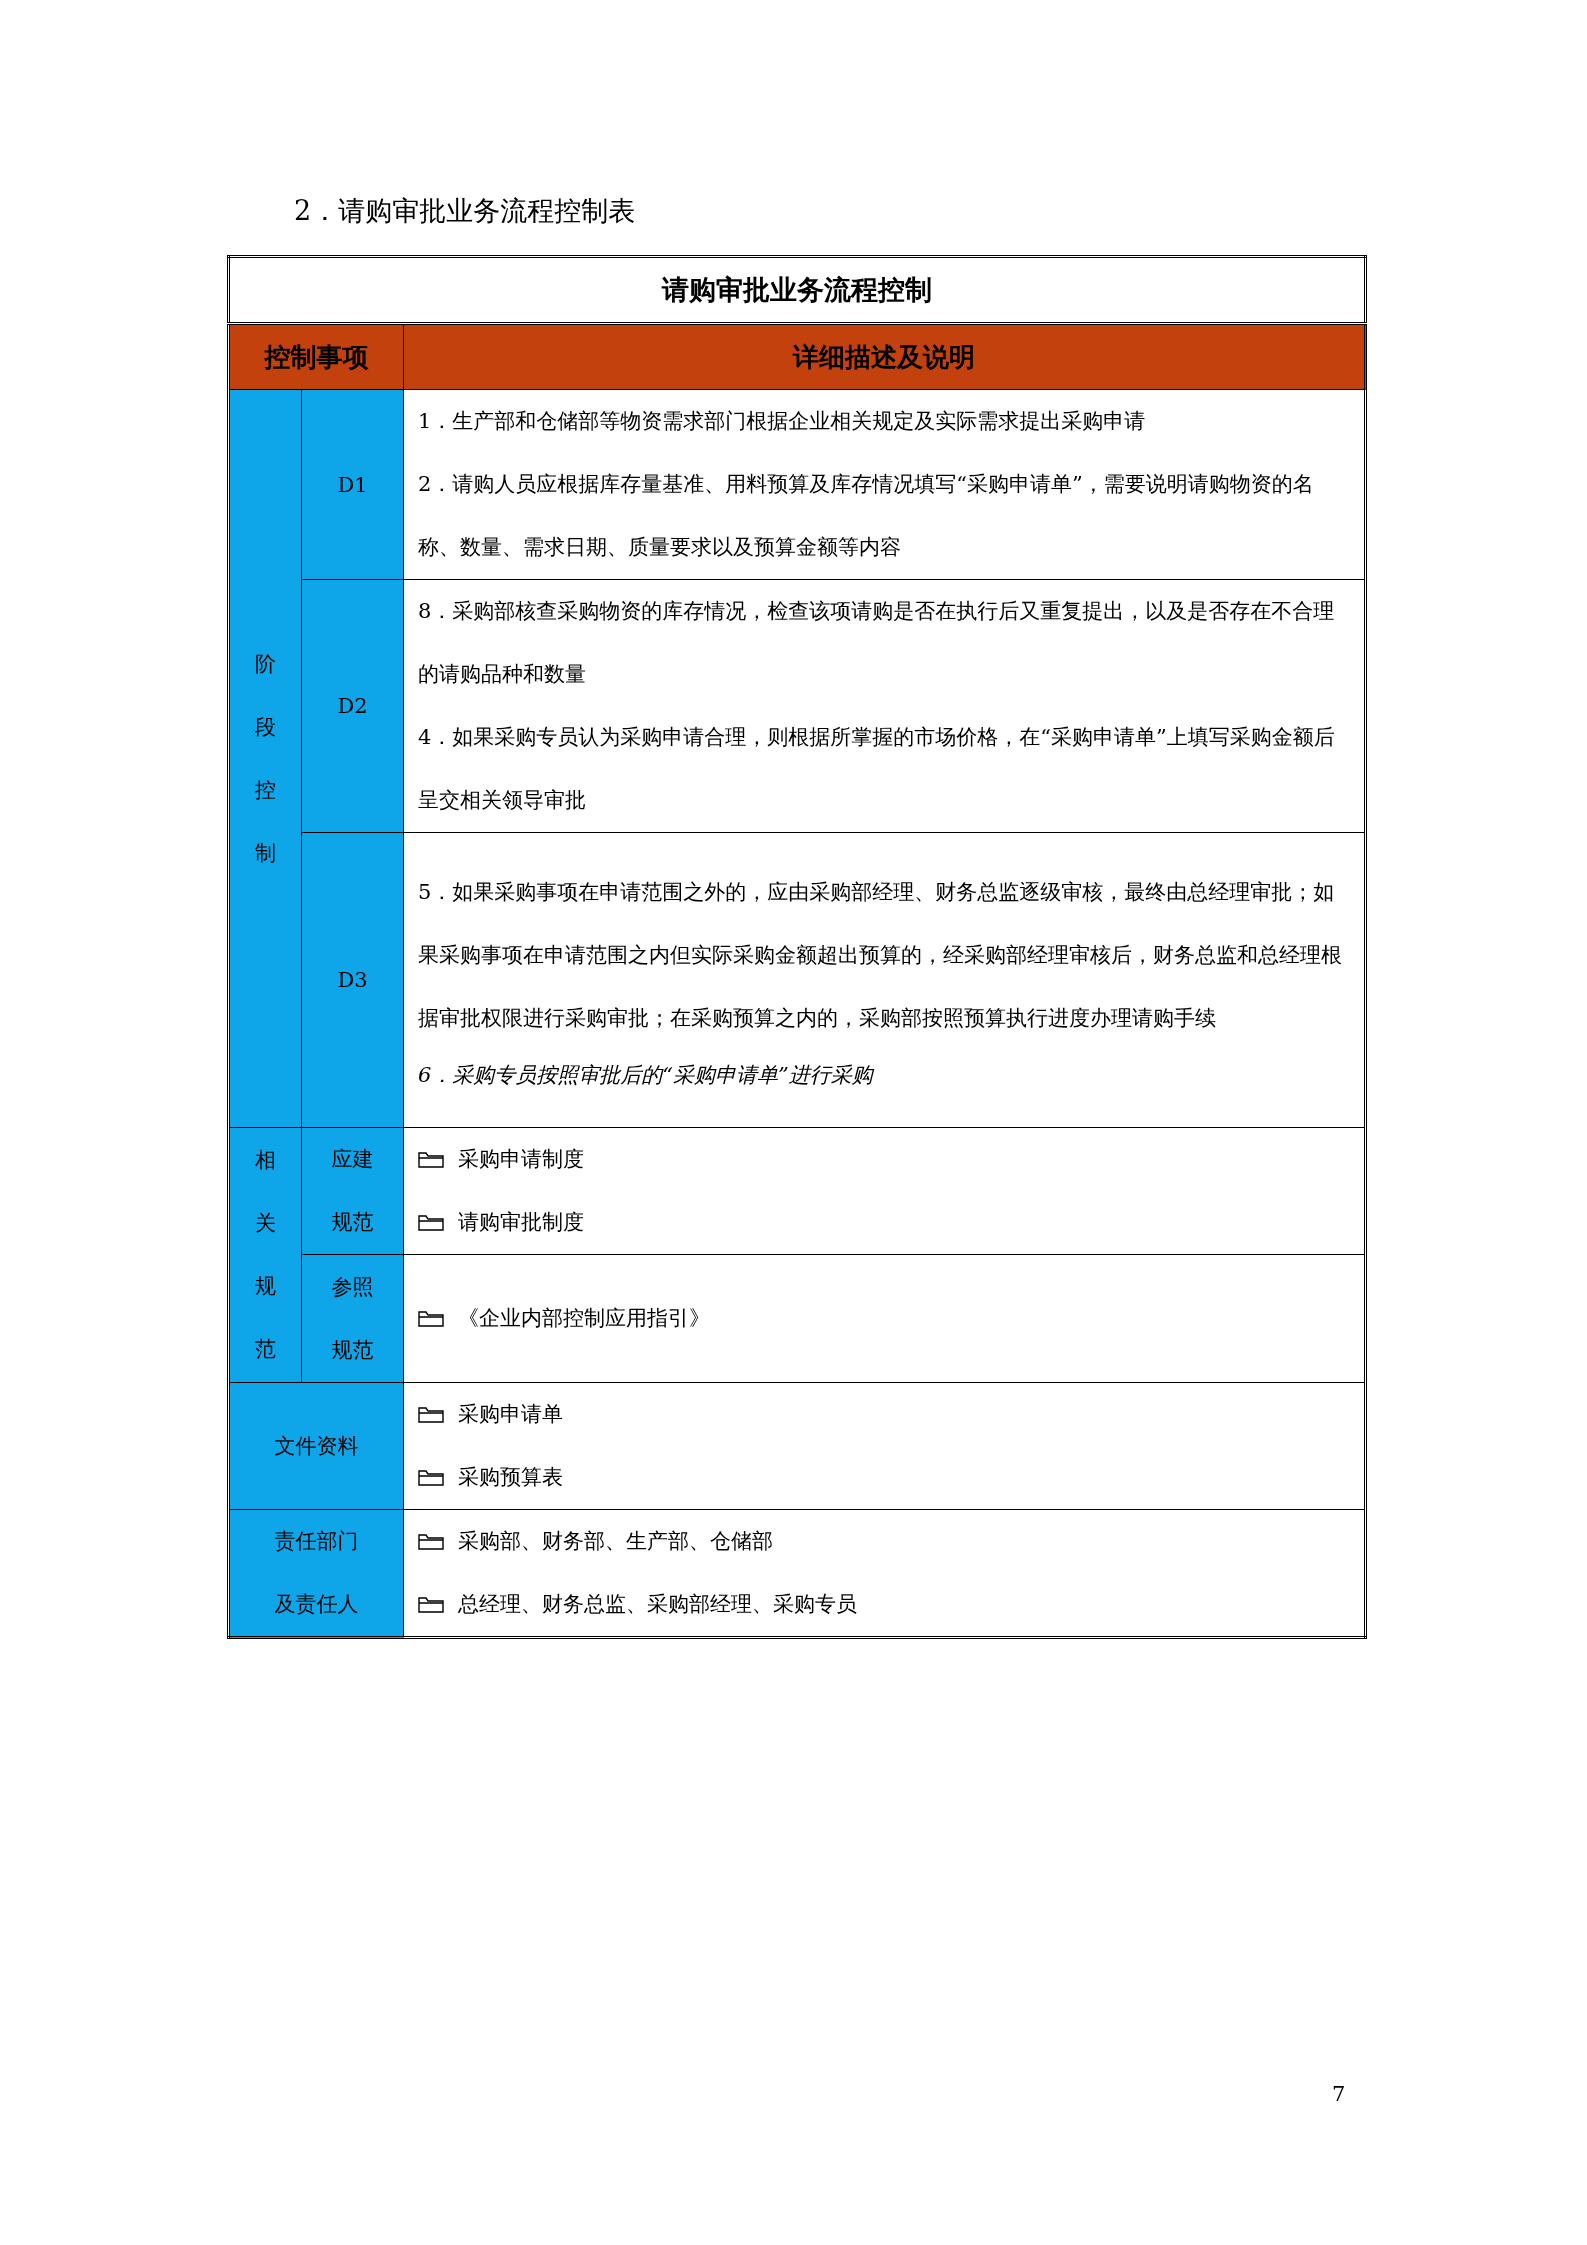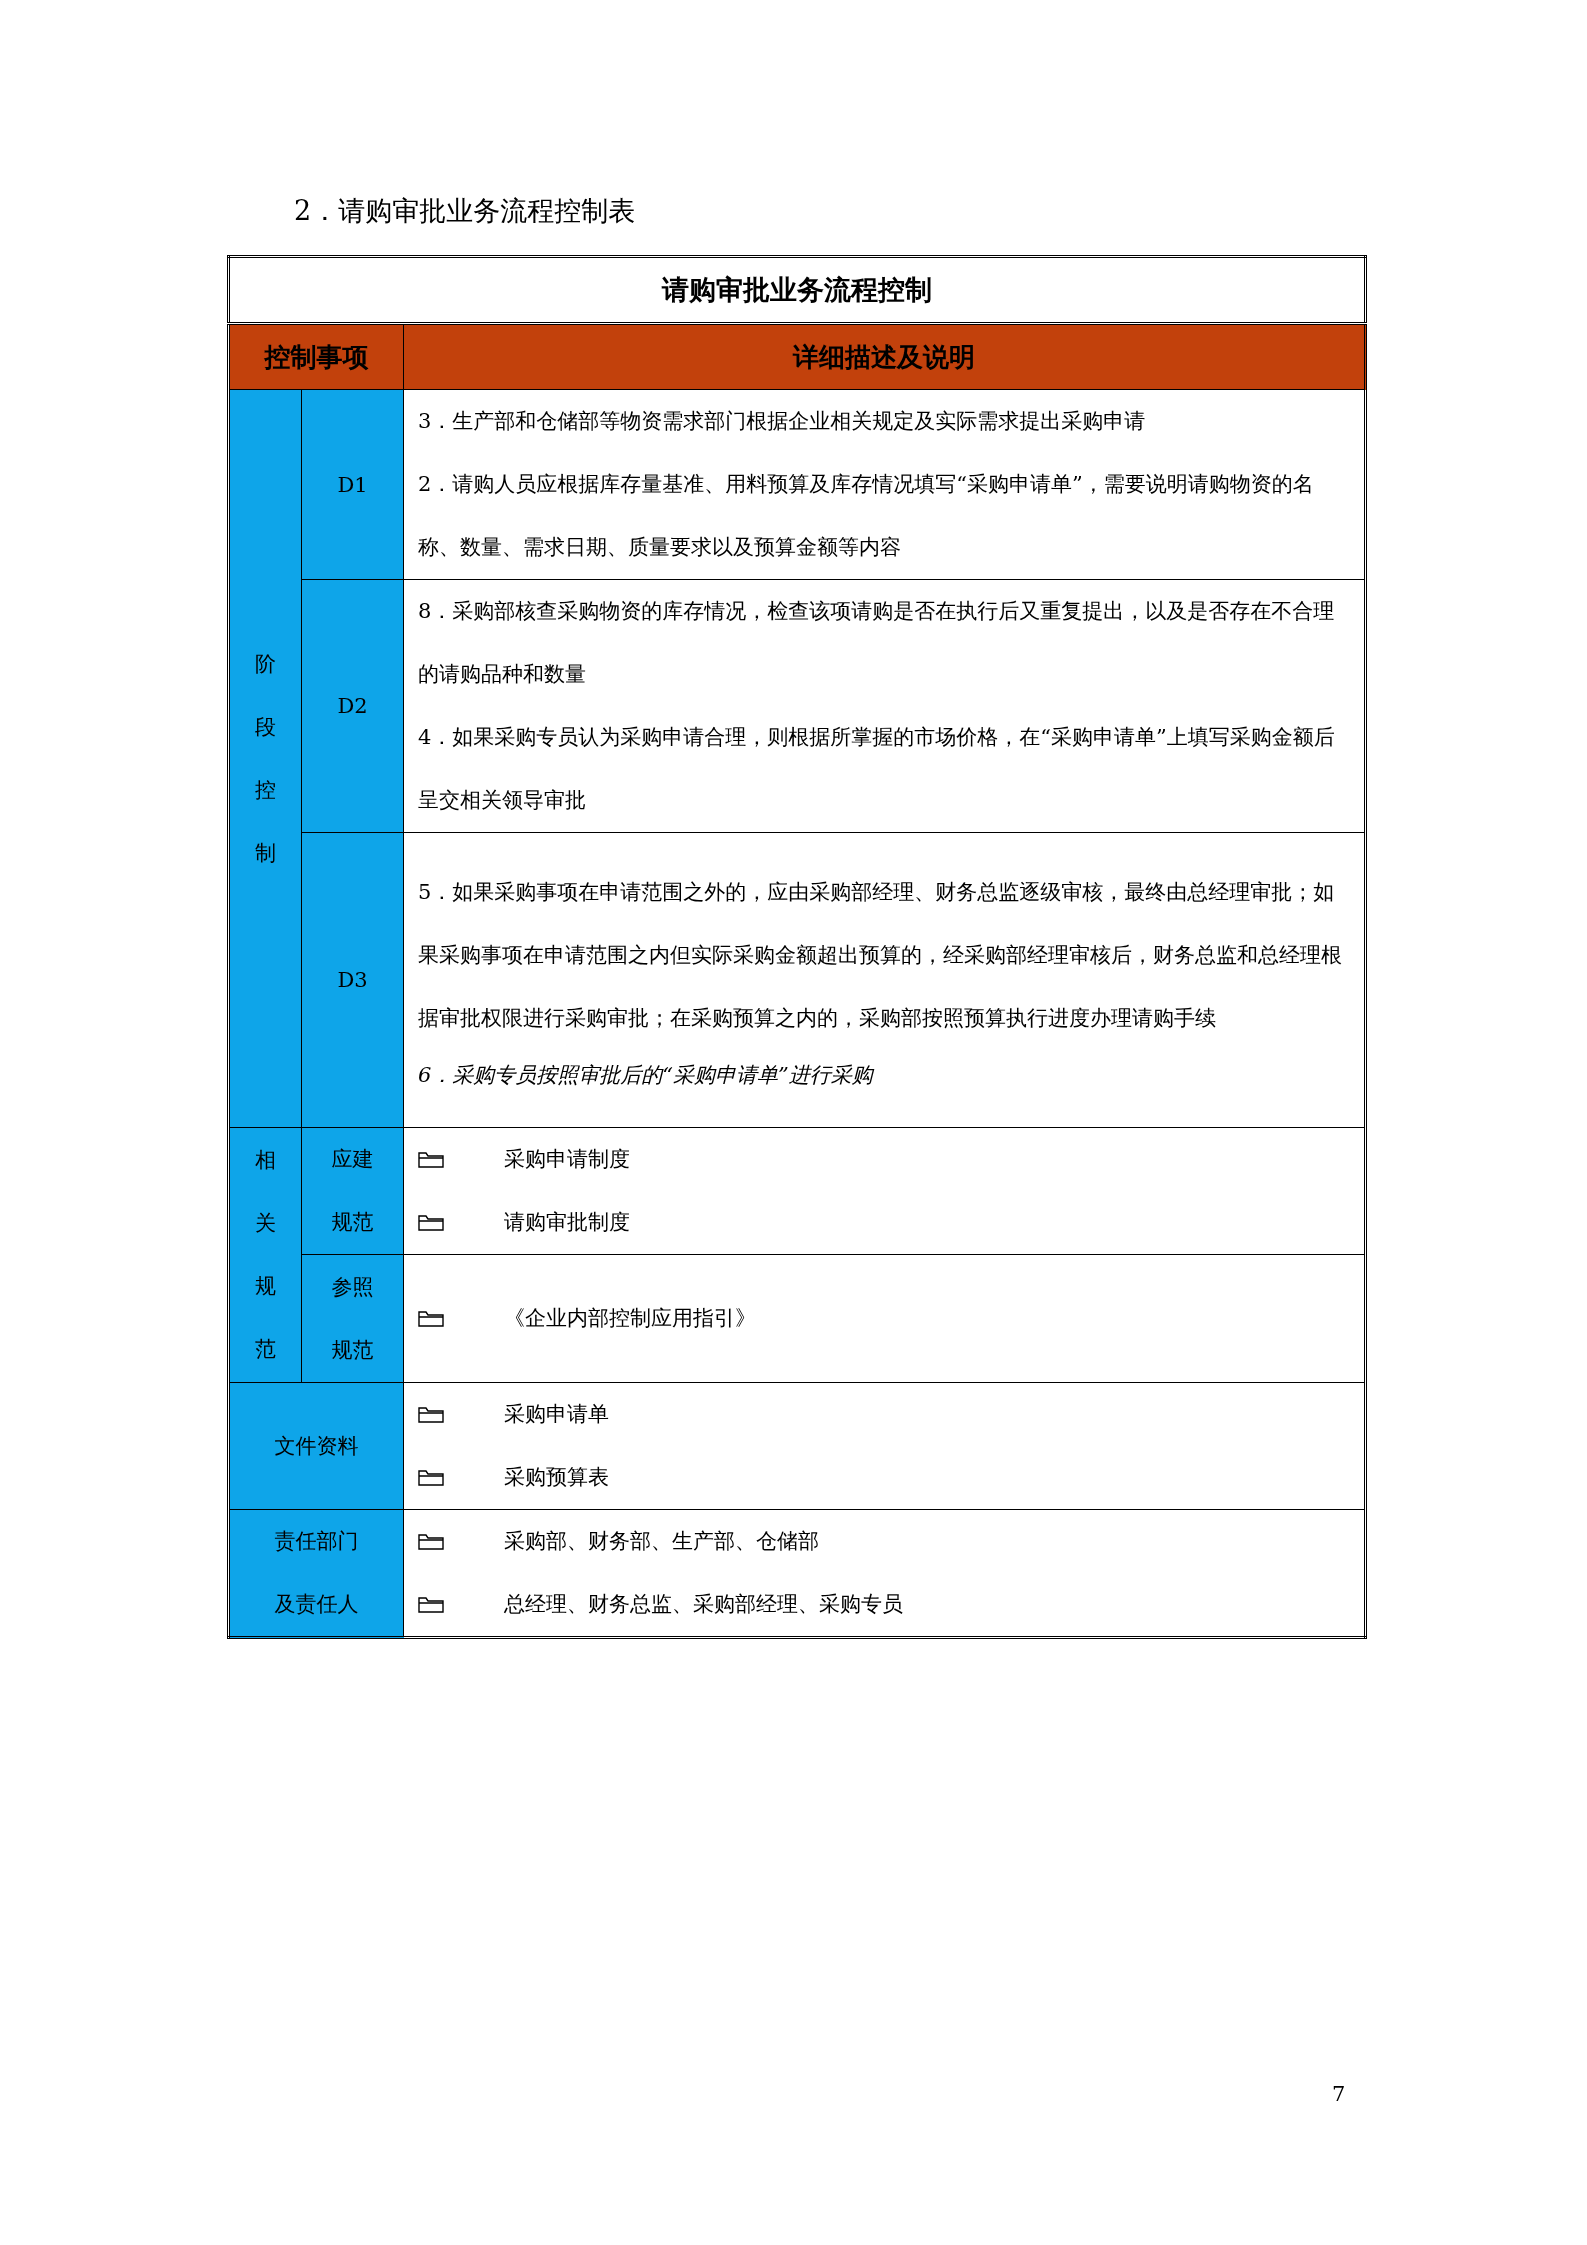--- a/index.html
+++ b/index.html
@@ -12,21 +12,21 @@
   .c1 { width: 73px; } .c2 { width: 102px; } .c3 { width: 962px; }
   .title-row td { height: 64px; text-align: center; font-weight: bold; font-size: 27px;
                   border-bottom: 3px double #000; }
   .head-row td { height: 64px; background: #c2410c; text-align: center; font-weight: bold; font-size: 26px; }
   .grey { background: #0ea5e9; text-align: center; font-size: 21px; }
   .vert { line-height: 63px; }
   .desc { padding: 0 14px 0 14px !important; font-size: 21px; line-height: 63px; }
   .desc p { margin: 0; }
   .desc .tight { line-height: 50px; font-style: italic; }
   .item { font-size: 21px; line-height: 63px; padding-left: 14px !important; }
-  .item .row { display: flex; align-items: center; gap: 46px; }
+  .item .row { display: flex; align-items: center; }
   .folder { display: inline-block; width: 26px; height: 16px; margin-right: 14px; position: relative; }
   .folder svg { display: block; }
   .page-num { position: absolute; left: 1332px; top: 2082px; font-size: 21px; }
 </style>
 </head>
 <body>
 
 <div class="heading">2．请购审批业务流程控制表</div>
 
 <table class="tbl">
@@ -46,21 +46,21 @@
 
   <tr style="height:190px">
     <td rowspan="3" class="grey vert">
       <div>阶</div>
       <div>段</div>
       <div>控</div>
       <div>制</div>
     </td>
     <td class="grey">D1</td>
     <td class="desc">
-      <p>3．生产部和仓储部等物资需求部门根据企业相关规定及实际需求提出采购申请</p>
+      <p>1．生产部和仓储部等物资需求部门根据企业相关规定及实际需求提出采购申请</p>
       <p>2．请购人员应根据库存量基准、用料预算及库存情况填写“采购申请单”，需要说明请购物资的名称、数量、需求日期、质量要求以及预算金额等内容</p>
     </td>
   </tr>
 
   <tr style="height:252px">
     <td class="grey">D2</td>
     <td class="desc">
       <p>8．采购部核查采购物资的库存情况，检查该项请购是否在执行后又重复提出，以及是否存在不合理的请购品种和数量</p>
       <p>4．如果采购专员认为采购申请合理，则根据所掌握的市场价格，在“采购申请单”上填写采购金额后呈交相关领导审批</p>
     </td>

